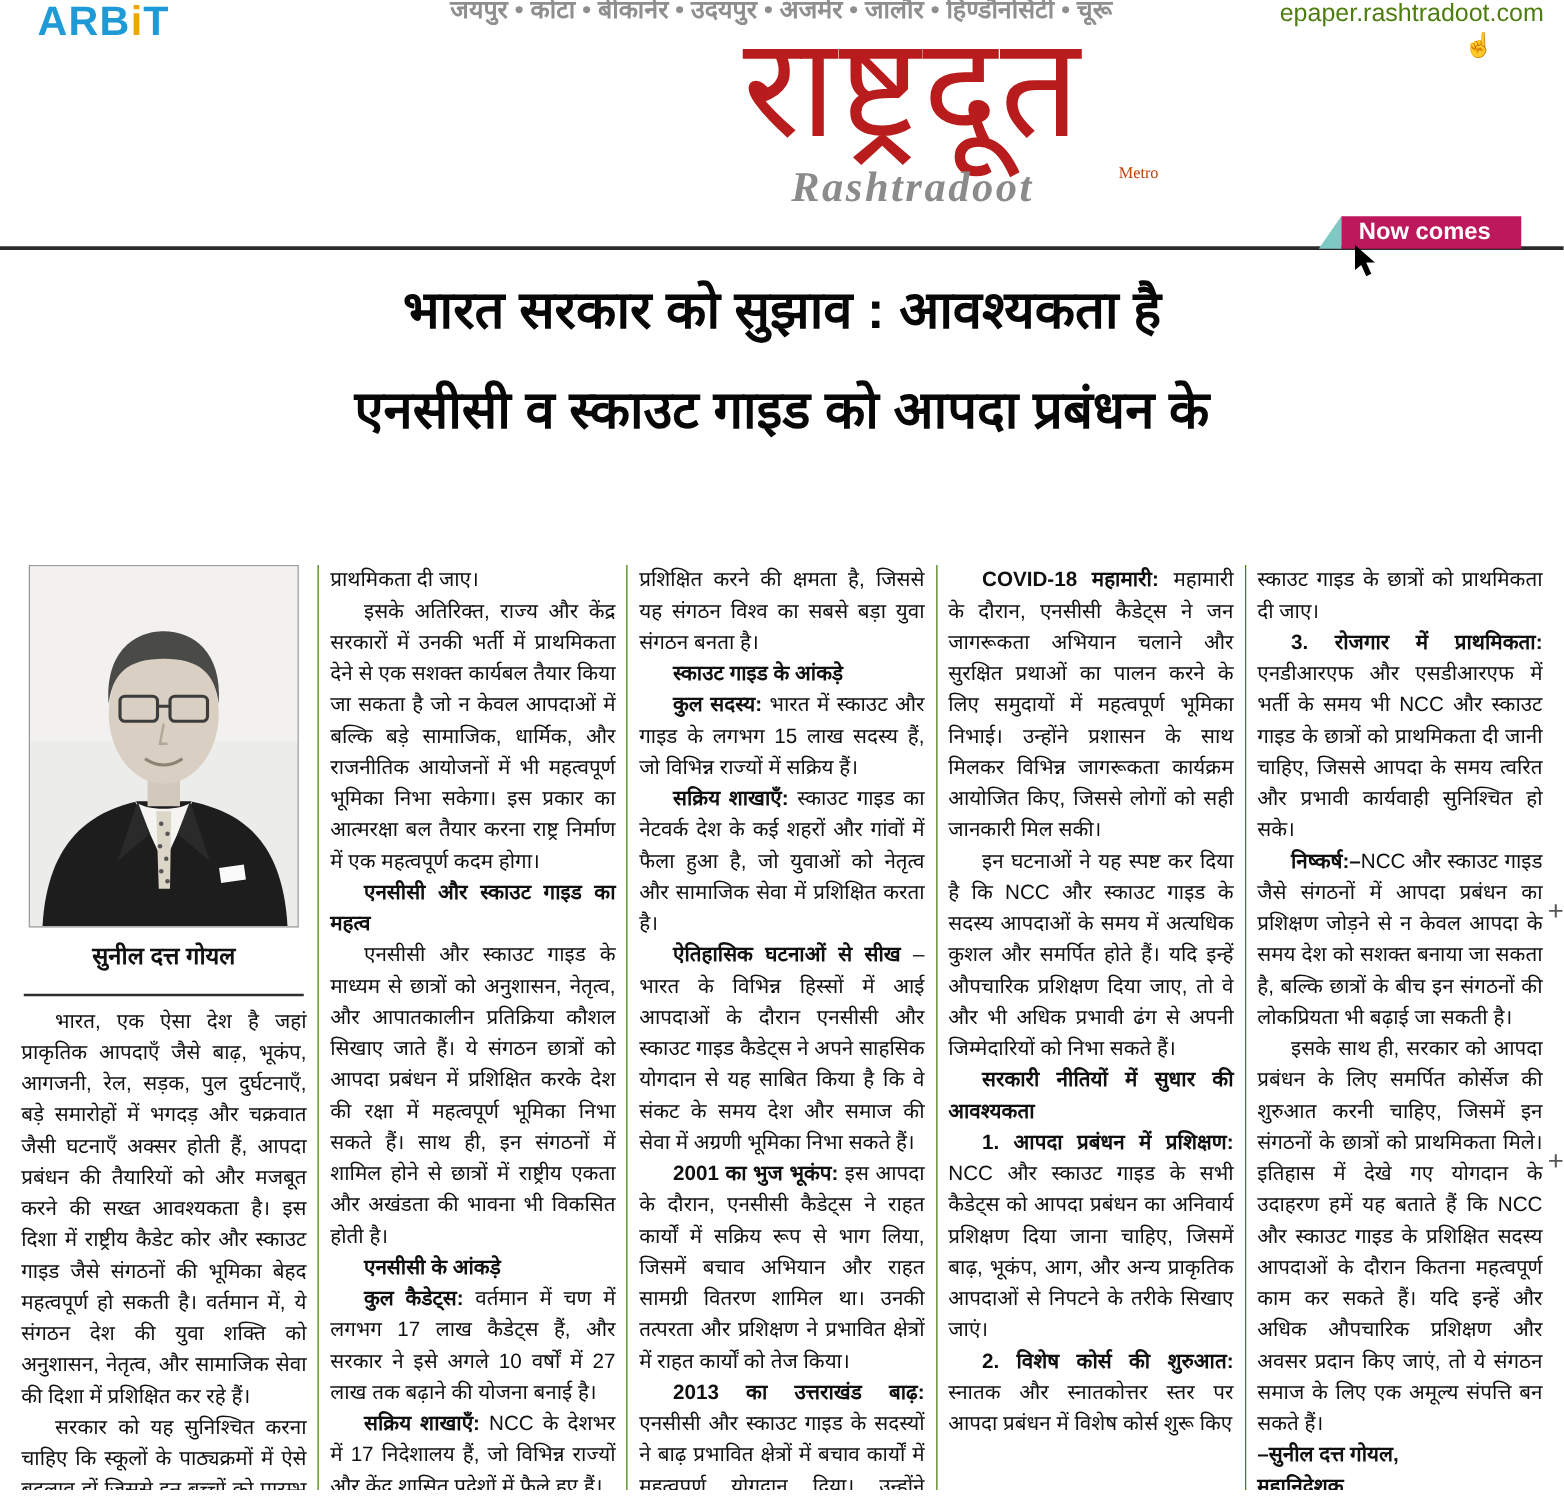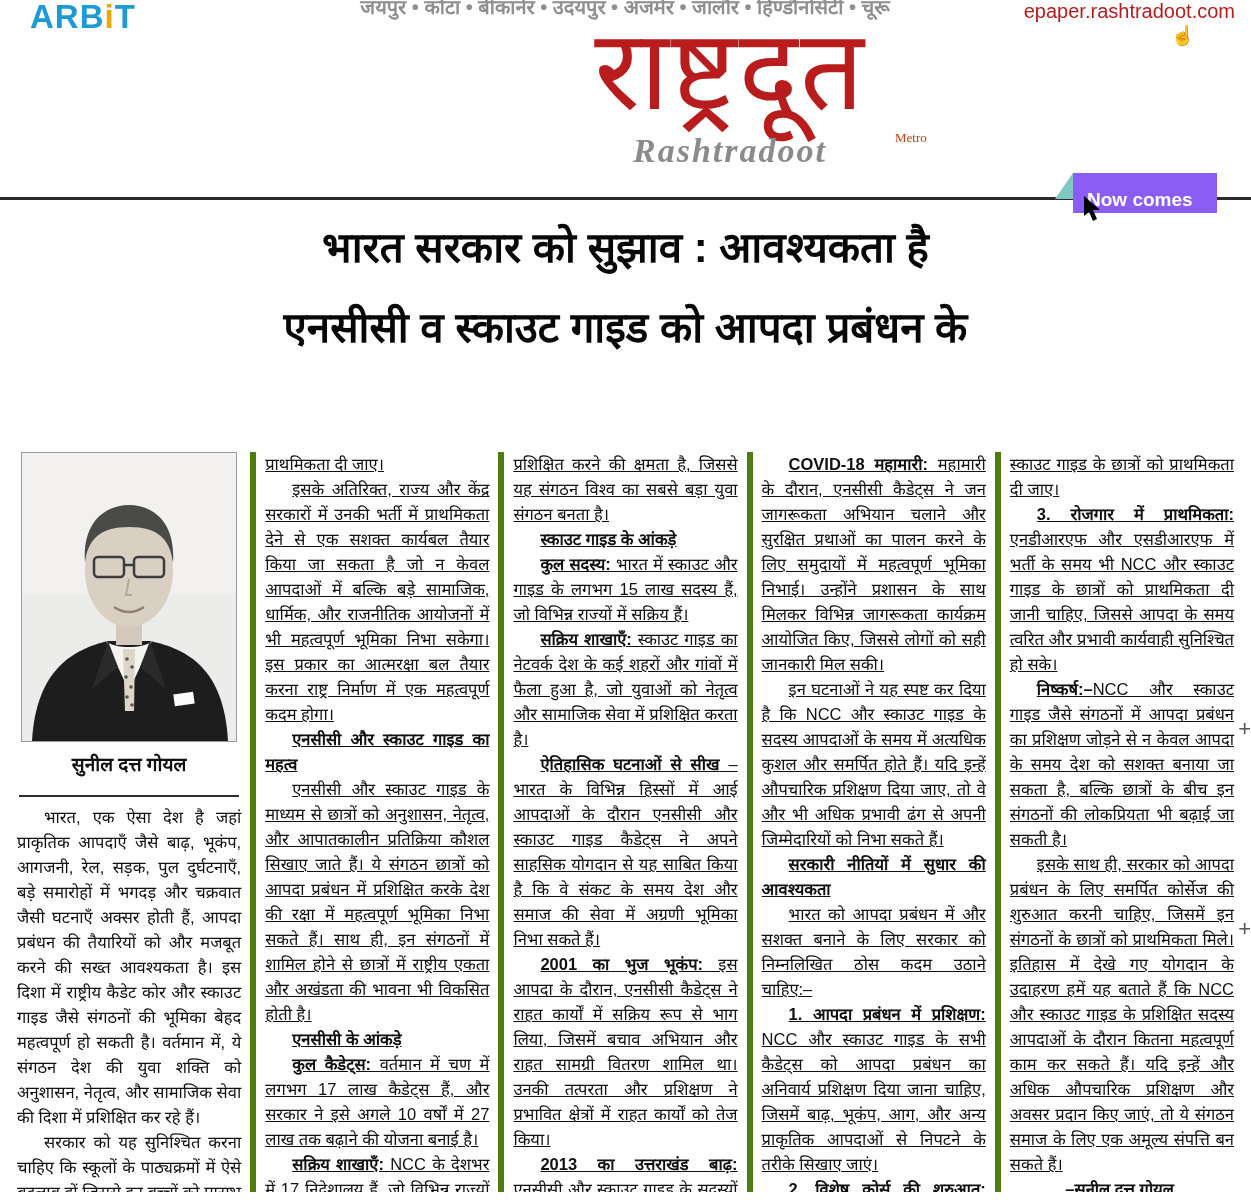--- a/index.html
+++ b/index.html
@@ -8,56 +8,56 @@
   .page{position:relative;width:1251px;height:1192px;background:#fff;overflow:hidden;}
 
   
   .topstrip{position:absolute;left:0;top:0;width:100%;height:200px;}
   .arbit{position:absolute;left:30px;top:0px;font-size:33px;font-weight:bold;
          letter-spacing:1px;line-height:34px;}
   .arbit .b1,.arbit .b3{color:#1e9ad6;}
   .arbit .b2{color:#f0a500;}
   .cities{position:absolute;left:280px;top:-7px;width:690px;text-align:center;
           font-weight:bold;color:#8f8f8f;font-size:20px;white-space:nowrap;overflow:hidden;}
-  .epaper-url{position:absolute;right:16px;top:0px;color:#b91c1c;font-size:20px;cursor:pointer;}
+  .epaper-url{position:absolute;right:16px;top:0px;color:#4d7c0f;font-size:20px;cursor:pointer;}
   .hand-cursor{position:absolute;right:56px;top:24px;color:#8a8a8a;font-size:19px;}
 
   
   .masthead{position:absolute;left:310px;top:12px;width:840px;text-align:center;}
   .masthead .title{font-size:112px;line-height:118px;font-weight:normal;color:#b91c1c;
                    letter-spacing:2px;}
   .metro{position:absolute;left:585px;top:118px;font-family:Liberation Serif, serif;
          font-size:13px;color:#c2410c;}
   .sub{margin-top:2px;font-family:"Liberation Serif",serif;font-weight:bold;
        font-size:34px;color:#8b8b8b;letter-spacing:2px;font-style:italic;}
 
   
   .rule{position:absolute;left:0;top:197px;width:1251px;height:3px;background:#2b2b2b;}
   .now-banner{position:absolute;right:34px;top:173px;height:26px;min-width:118px;
-              background:#8b5cf6;color:#ffffff;font-weight:bold;font-size:19px;
-              line-height:26px;padding:14px 12px 0 14px;cursor:pointer;margin-left:48px;}
+              background:#be185d;color:#ffffff;font-weight:bold;font-size:19px;
+              line-height:26px;padding:0 12px 0 14px;cursor:pointer;margin-left:48px;}
   .now-banner::before{content:"";position:absolute;left:-18px;top:0;
               border-right:18px solid #7ec9c4;border-top:26px solid transparent;}
   .mouse-cursor{position:absolute;left:1082px;top:196px;width:22px;height:26px;}
 
   
   .headline{position:absolute;left:30px;top:208px;width:1191px;text-align:center;
             font-weight:bold;color:#070707;font-size:42px;line-height:80px;}
 
   
   .article{position:absolute;left:8px;top:452px;width:1235px;height:748px;
            display:flex;overflow:hidden;}
   .col{flex:1 1 0;padding:0 9px;overflow:hidden;}
-  .col + .col{border-left:6px solid #4d7c0f;text-decoration:underline;}
+  .col + .col{border-left:1px solid #4d7c0f;}
   .col-body{font-size:16.5px;line-height:25px;text-align:justify;color:#101010;}
   .blk{margin:0;}
   .blk.p{text-indent:27px;}
   .blk.h{font-weight:bold;text-indent:27px;}
   .blk.p.noindent{text-indent:0;}
-  .blk.sign{font-weight:bold;text-align:center;text-indent:0;}
+  .blk.sign{font-weight:bold;text-align:left;text-indent:0;}
   .blk b{font-weight:bold;}
 
   
   .photo-fig{width:100%;margin:4px 0 0 0;}
   .photo-frame{width:214px;height:288px;border:1px solid #9a9a9a;background:#ededeb;
                margin:0 auto;overflow:hidden;}
   .photo-caption{text-align:center;font-weight:bold;font-size:19px;margin:9px 0 18px 0;}
   .photo-divider{border-bottom:2px solid #2e2e2e;margin:0 2px 8px 2px;}
 
   
@@ -163,21 +163,20 @@
           <div class="blk p"><b>ऐतिहासिक घटनाओं से सीख</b> – भारत के विभिन्न हिस्सों में आई आपदाओं के दौरान एनसीसी और स्काउट गाइड कैडेट्स ने अपने साहसिक योगदान से यह साबित किया है कि वे संकट के समय देश और समाज की सेवा में अग्रणी भूमिका निभा सकते हैं।</div>
           <div class="blk p"><b>2001 का भुज भूकंप:</b> इस आपदा के दौरान, एनसीसी कैडेट्स ने राहत कार्यों में सक्रिय रूप से भाग लिया, जिसमें बचाव अभियान और राहत सामग्री वितरण शामिल था। उनकी तत्परता और प्रशिक्षण ने प्रभावित क्षेत्रों में राहत कार्यों को तेज किया।</div>
           <div class="blk p"><b>2013 का उत्तराखंड बाढ़:</b> एनसीसी और स्काउट गाइड के सदस्यों ने बाढ़ प्रभावित क्षेत्रों में बचाव कार्यों में महत्वपूर्ण योगदान दिया। उन्होंने स्थानीय प्रशासन के साथ मिलकर लोगों को सुरक्षित स्थानों पर पहुँचाने और</div>
         </div>
       </div>
     <div class="col">
         <div class="col-body">
           <div class="blk p"><b>COVID-18 महामारी:</b> महामारी के दौरान, एनसीसी कैडेट्स ने जन जागरूकता अभियान चलाने और सुरक्षित प्रथाओं का पालन करने के लिए समुदायों में महत्वपूर्ण भूमिका निभाई। उन्होंने प्रशासन के साथ मिलकर विभिन्न जागरूकता कार्यक्रम आयोजित किए, जिससे लोगों को सही जानकारी मिल सकी।</div>
           <div class="blk p">इन घटनाओं ने यह स्पष्ट कर दिया है कि NCC और स्काउट गाइड के सदस्य आपदाओं के समय में अत्यधिक कुशल और समर्पित होते हैं। यदि इन्हें औपचारिक प्रशिक्षण दिया जाए, तो वे और भी अधिक प्रभावी ढंग से अपनी जिम्मेदारियों को निभा सकते हैं।</div>
           <div class="blk h">सरकारी नीतियों में सुधार की आवश्यकता</div>
-          <div class="blk p">भारत को आपदा प्रबंधन में और सशक्त बनाने के लिए सरकार को निम्नलिखित ठोस कदम उठाने चाहिए:–</div>
           <div class="blk p"><b>1. आपदा प्रबंधन में प्रशिक्षण:</b> NCC और स्काउट गाइड के सभी कैडेट्स को आपदा प्रबंधन का अनिवार्य प्रशिक्षण दिया जाना चाहिए, जिसमें बाढ़, भूकंप, आग, और अन्य प्राकृतिक आपदाओं से निपटने के तरीके सिखाए जाएं।</div>
           <div class="blk p"><b>2. विशेष कोर्स की शुरुआत:</b> स्नातक और स्नातकोत्तर स्तर पर आपदा प्रबंधन में विशेष कोर्स शुरू किए</div>
         </div>
       </div>
     <div class="col">
         <div class="col-body">
           <div class="blk p noindent">स्काउट गाइड के छात्रों को प्राथमिकता दी जाए।</div>
           <div class="blk p"><b>3. रोजगार में प्राथमिकता:</b> एनडीआरएफ और एसडीआरएफ में भर्ती के समय भी NCC और स्काउट गाइड के छात्रों को प्राथमिकता दी जानी चाहिए, जिससे आपदा के समय त्वरित और प्रभावी कार्यवाही सुनिश्चित हो सके।</div>
           <div class="blk p"><b>निष्कर्ष:–</b>NCC और स्काउट गाइड जैसे संगठनों में आपदा प्रबंधन का प्रशिक्षण जोड़ने से न केवल आपदा के समय देश को सशक्त बनाया जा सकता है, बल्कि छात्रों के बीच इन संगठनों की लोकप्रियता भी बढ़ाई जा सकती है।</div>
           <div class="blk p">इसके साथ ही, सरकार को आपदा प्रबंधन के लिए समर्पित कोर्सेज की शुरुआत करनी चाहिए, जिसमें इन संगठनों के छात्रों को प्राथमिकता मिले। इतिहास में देखे गए योगदान के उदाहरण हमें यह बताते हैं कि NCC और स्काउट गाइड के प्रशिक्षित सदस्य आपदाओं के दौरान कितना महत्वपूर्ण काम कर सकते हैं। यदि इन्हें और अधिक औपचारिक प्रशिक्षण और अवसर प्रदान किए जाएं, तो ये संगठन समाज के लिए एक अमूल्य संपत्ति बन सकते हैं।</div>

